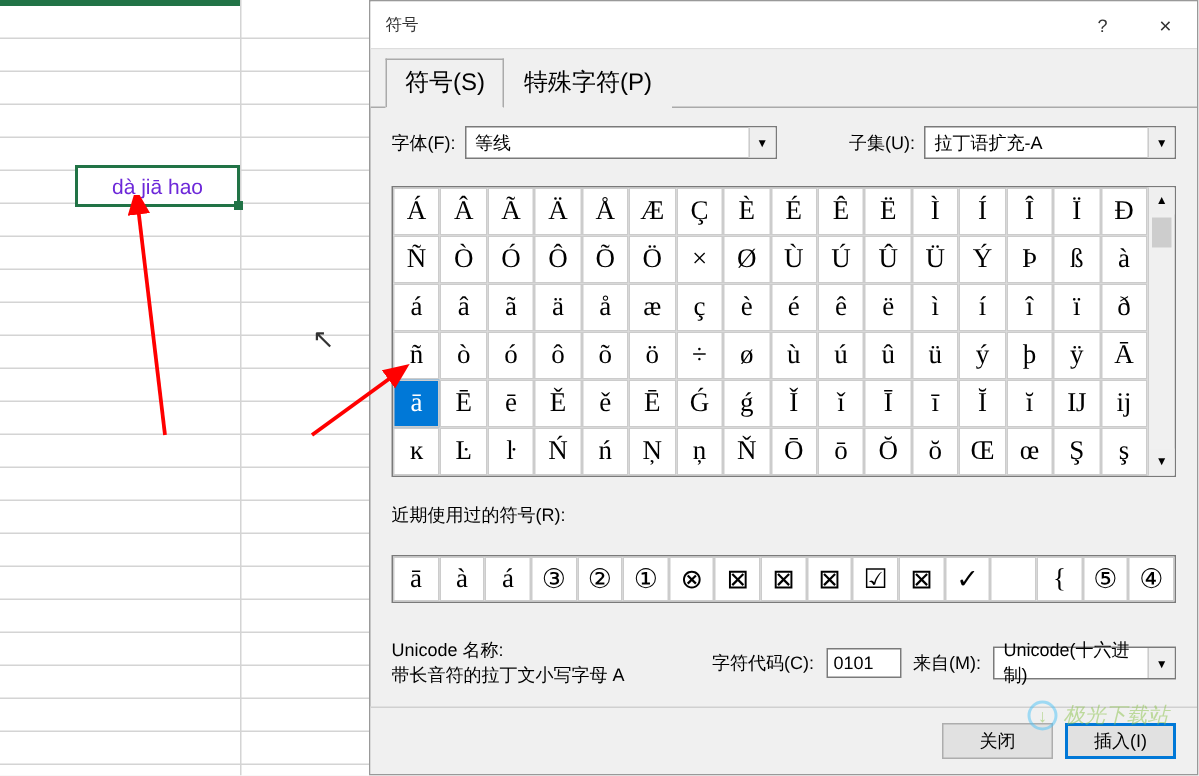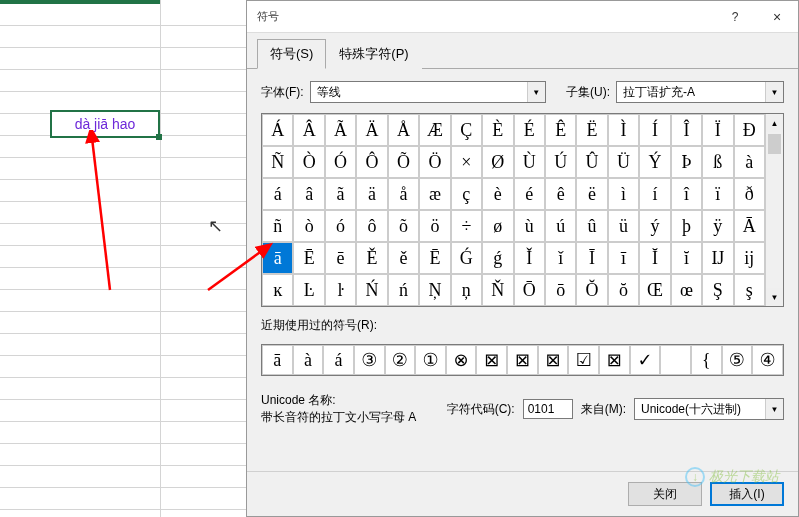--- a/index.html
+++ b/index.html
@@ -13,49 +13,49 @@
 .sel-handle { position: absolute; right: -4px; bottom: -4px; width: 6px; height: 6px; background: #217346; }
 .cursor { position: absolute; left: 208px; top: 215px; font-size: 18px; color: #333; }
 
 .dialog { position: absolute; left: 246px; top: 0; width: 553px; height: 517px; background: #f0f0f0; border: 1px solid #999; display: flex; flex-direction: column; }
 .titlebar { height: 32px; display: flex; align-items: center; padding-left: 10px; background: #fff; border-bottom: 1px solid #ddd; }
 .titlebar-title { flex: 1; font-size: 11px; color: #333; }
 .titlebar-btn { width: 42px; height: 32px; display: flex; align-items: center; justify-content: center; font-size: 12px; color: #333; }
 .close-x { font-family: Arial; font-size: 14px; }
 
 .tabs { display: flex; padding: 6px 10px 0 10px; background: #f0f0f0; border-bottom: 1px solid #aaa; }
-.tab { padding: 5px 12px; font-size: 13px; background: #f0f0f0; border: 1px solid transparent; margin-bottom: -1px; }
+.tab { padding: 5px 12px; font-size: 16px; background: #f0f0f0; border: 1px solid transparent; margin-bottom: -1px; }
 .tab.active { background: #f0f0f0; border: 1px solid #aaa; border-bottom: 1px solid #f0f0f0; }
 
-.content { padding: 12px 14px; flex: 1; display: flex; flex-direction: column; gap: 10px; }
+.content { padding: 12px 14px; flex: 1; display: flex; flex-direction: column; gap: 10px; justify-content: space-between; }
 .font-row { display: flex; align-items: center; gap: 6px; }
 .font-row label { font-size: 12px; }
 .select-box { height: 22px; border: 1px solid #7a7a7a; background: #fff; display: flex; align-items: center; }
 .select-box span { flex: 1; padding: 0 6px; font-size: 12px; }
 .select-arrow { width: 18px; height: 100%; border-left: 1px solid #ccc; display: flex; align-items: center; justify-content: center; font-size: 8px; background: #efefef; }
-.font-select { width: 236px; }
+.font-select { width: 208px; }
 .subset-select { width: 168px; }
 
 .grid-wrap { display: flex; border: 1px solid #7a7a7a; background: #fff; }
 .char-grid { flex: 1; }
 .char-row { display: flex; height: 32px; }
 .char-cell { flex: 1; border: 0.5px solid #ccc; display: flex; align-items: center; justify-content: center; font-size: 18px; font-family: "Times New Roman", serif; cursor: pointer; }
 .char-cell.selected { background: #0078d7; color: #fff; }
 .grid-scroll { width: 18px; background: #f0f0f0; border-left: 1px solid #ccc; display: flex; flex-direction: column; align-items: center; }
 .scroll-arrow { height: 18px; width: 100%; display: flex; align-items: center; justify-content: center; font-size: 8px; background: #efefef; }
 .scroll-track { flex: 1; width: 100%; position: relative; }
 .scroll-thumb { position: absolute; left: 2px; right: 2px; top: 2px; height: 20px; background: #cdcdcd; }
 
 .recent-row { display: flex; border: 1px solid #7a7a7a; background: #fff; height: 32px; }
 .recent-cell { flex: 1; border: 0.5px solid #ccc; display: flex; align-items: center; justify-content: center; font-size: 18px; font-family: "Times New Roman", serif; }
 
 .info-row { display: flex; align-items: center; gap: 8px; }
 .info-row label { font-size: 12px; }
 .code-input { width: 50px; height: 20px; border: 1px solid #7a7a7a; padding: 0 4px; font-size: 12px; }
-.from-select { width: 150px; }
+.from-select { width: 122px; }
 .desc-text { font-size: 12px; margin-top: 0; }
 
 .buttons { padding: 10px 14px; display: flex; justify-content: flex-end; gap: 8px; background: #f0f0f0; border-top: 1px solid #d0d0d0; }
 .btn { min-width: 74px; height: 24px; border: 1px solid #adadad; background: #e1e1e1; font-size: 12px; padding: 0 10px; cursor: pointer; }
 .btn.primary { border: 2px solid #0078d7; }
 
 .watermark { position: absolute; right: 20px; bottom: 30px; opacity: 0.5; display: flex; align-items: center; gap: 4px; pointer-events: none; }
 .watermark-logo { width: 20px; height: 20px; border: 2px solid #4fc3f7; border-radius: 50%; display: flex; align-items: center; justify-content: center; color: #8bc34a; font-size: 12px; font-weight: bold; }
 .watermark-text { font-size: 14px; color: #8bc34a; font-family: "Microsoft YaHei"; font-style: italic; }
 

